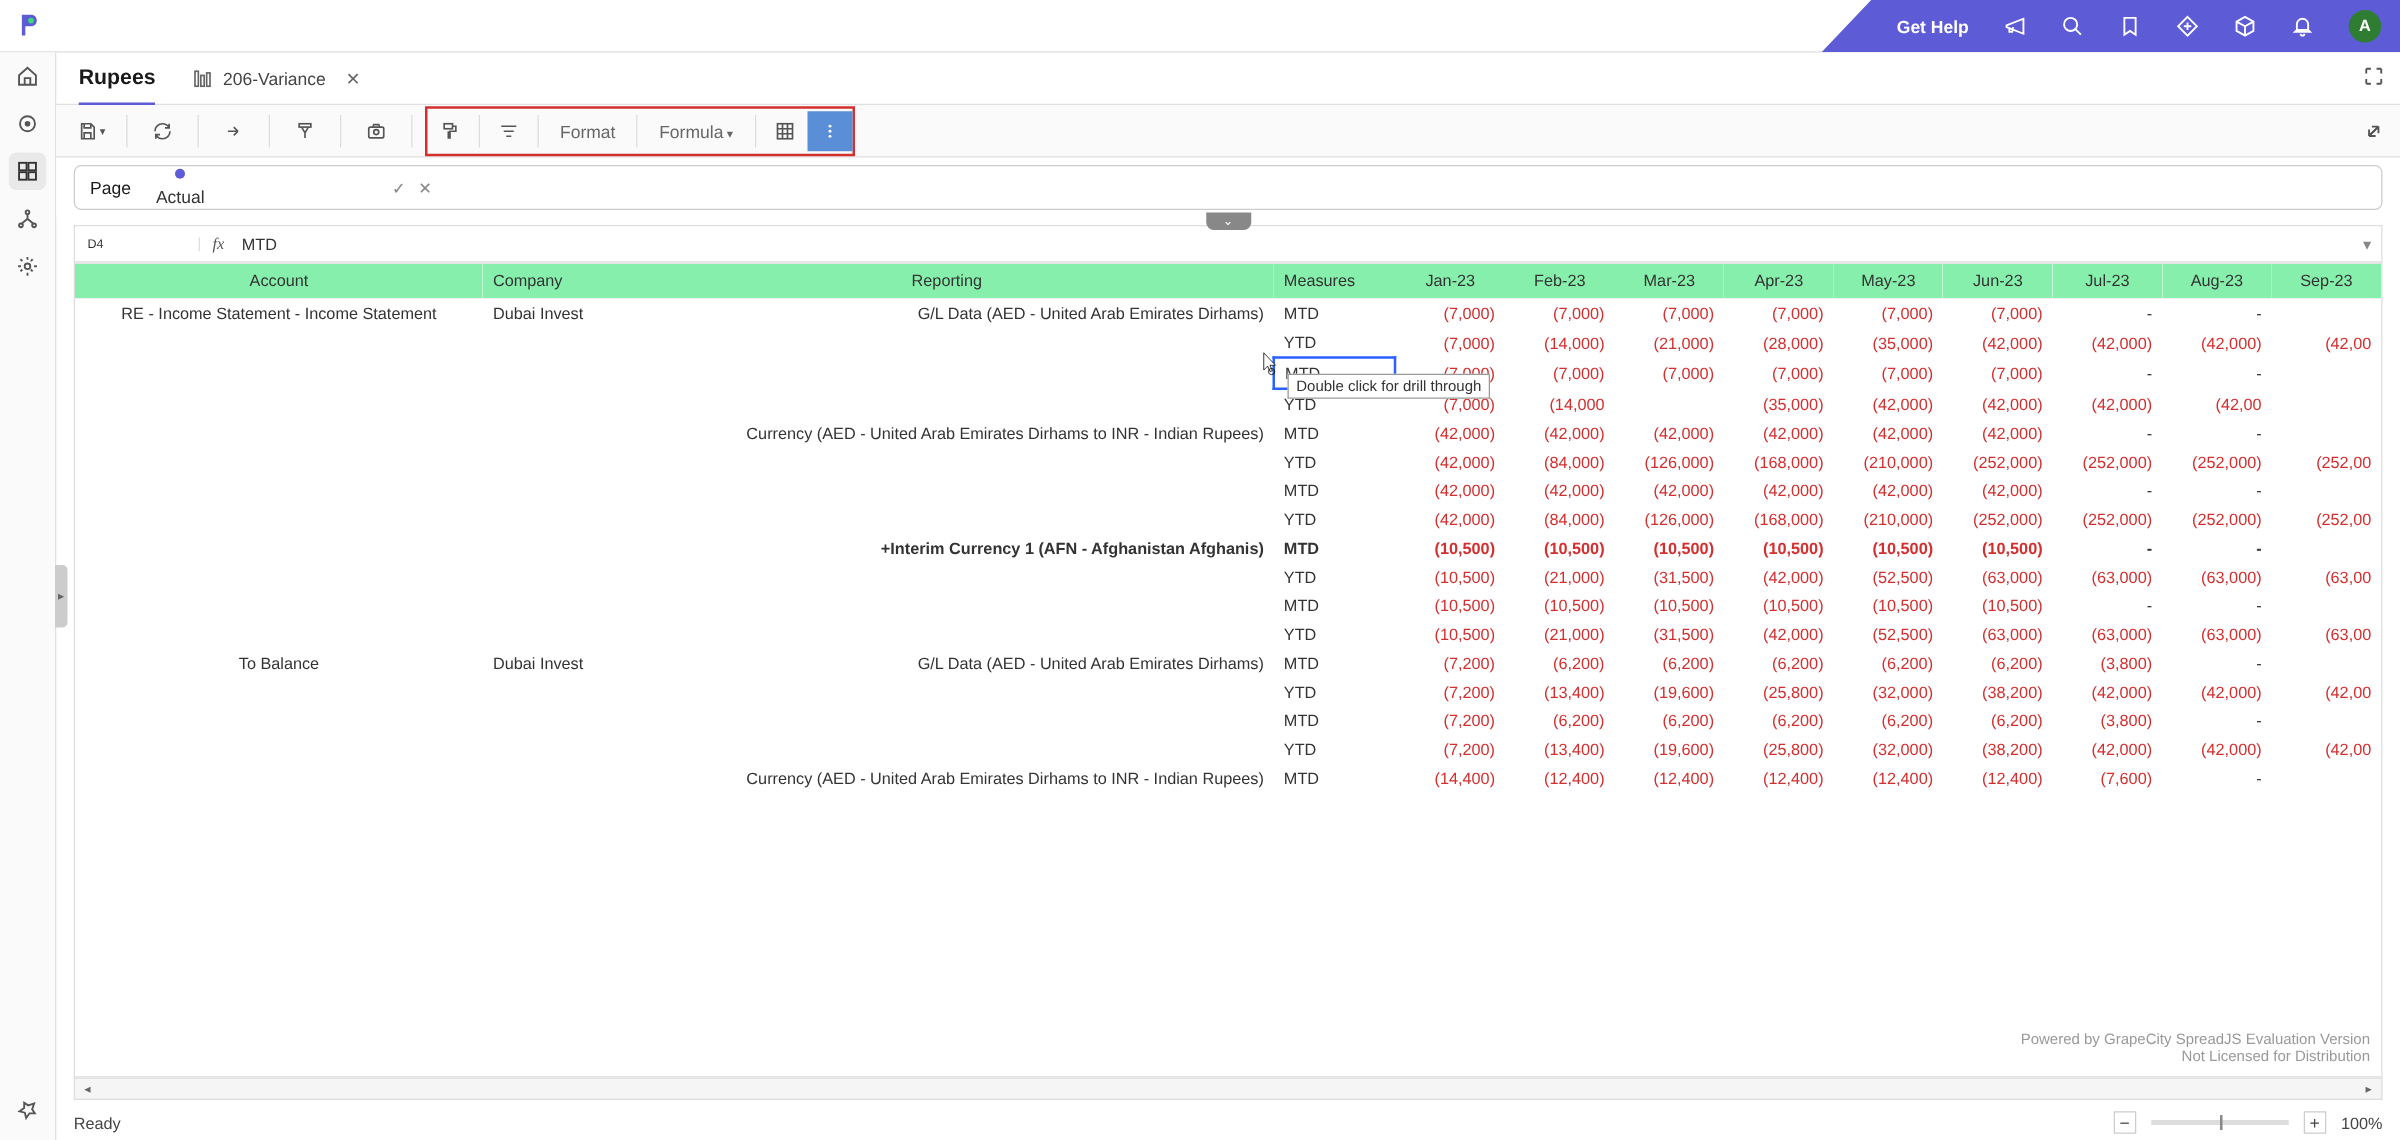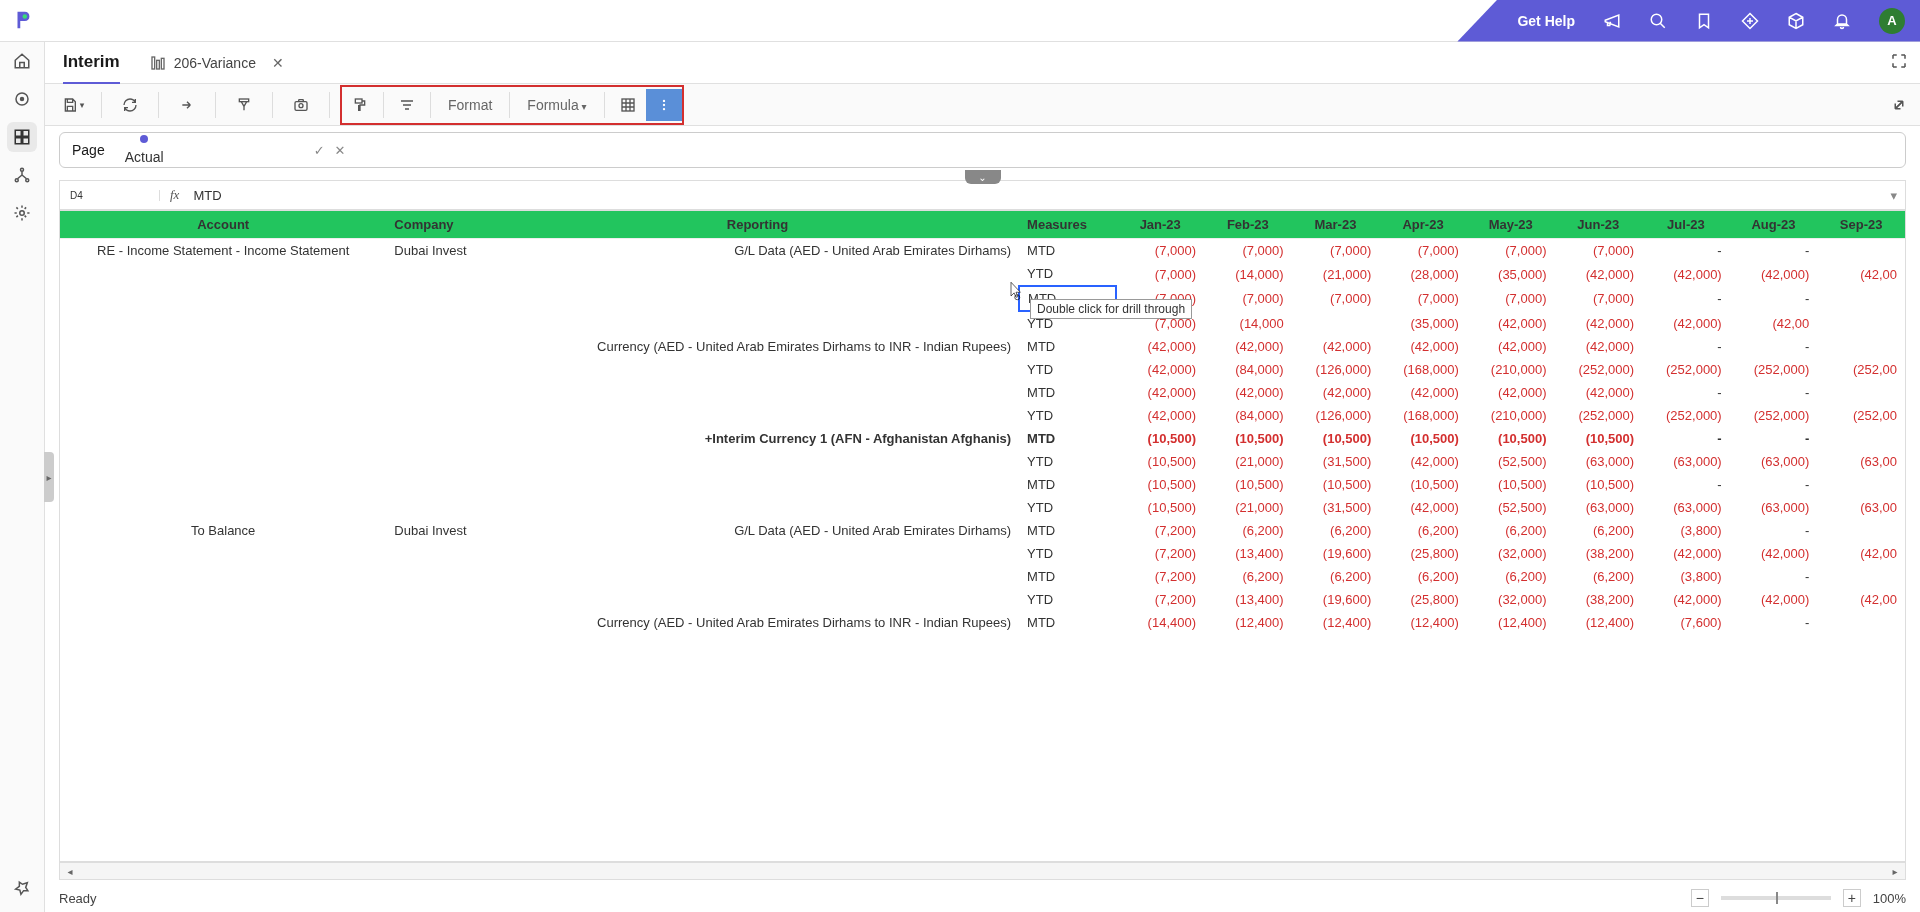--- a/index.html
+++ b/index.html
@@ -48,21 +48,21 @@
 .chevron-drop { position: absolute; left: 50%; transform: translateX(-50%); top: 128px; width: 36px; height: 14px; background: #888; border-radius: 0 0 6px 6px; display: flex; align-items: center; justify-content: center; color: white; font-size: 10px; }
 
 .formula-row { height: 30px; display: flex; align-items: center; border: 1px solid #ddd; margin: 6px 14px 0 14px; }
 .cell-ref { width: 100px; padding: 0 10px; border-right: 1px solid #ddd; font-size: 10px; }
 .fx-label { padding: 0 10px; font-style: italic; font-family: serif; color: #555; }
 .formula-val { flex: 1; padding: 0 4px; }
 .formula-dd { padding: 0 8px; color: #888; }
 
 .grid-container { flex: 1; overflow: auto; margin: 0 14px; border: 1px solid #ddd; position: relative; }
 .grid-table { border-collapse: collapse; width: 100%; font-size: 13px; }
-.grid-table th { font-weight: bold; text-align: center; padding: 6px 8px; background: #22c55e; position: sticky; top: 0; border-bottom: 1px solid #eee; white-space: nowrap; }
+.grid-table th { font-weight: normal; text-align: center; padding: 6px 8px; background: #86efac; position: sticky; top: 0; border-bottom: 1px solid #eee; white-space: nowrap; }
 .grid-table th.left { text-align: left; }
 .grid-table td { padding: 4px 8px; white-space: nowrap; text-align: right; }
 .grid-table td.lt { text-align: left; }
 .neg { color: #d32f2f; }
 .selected-cell { border: 2px solid #2962ff !important; }
 .bold-row td { font-weight: bold; }
 
 .tooltip-box { position: absolute; background: white; border: 1px solid #999; padding: 2px 6px; font-size: 12px; z-index: 100; pointer-events: none; }
 .cursor-img { position: absolute; z-index: 101; pointer-events: none; width: 16px; height: 20px; }
 
@@ -144,21 +144,21 @@
         <path d="M12 2l3 6 5 1-4 4 1 6-5-3-5 3 1-6-4-4 5-1 3-6z" transform="rotate(45 12 12)"></path>
       </svg>
     <div class="sidebar-edge">
         <span style="color:#666;font-size:10px">▸</span>
       </div>
   </div>
 
   <div class="content-area">
 
     <div class="tabs-row">
-      <span class="reports-title">Interim</span>
+      <span class="reports-title">Rupees</span>
       <div class="tab-item">
         <svg width="16" height="16" viewBox="0 0 24 24" fill="none" stroke="#666" stroke-width="2">
             <rect x="3" y="3" width="4" height="18"></rect>
             <rect x="10" y="8" width="4" height="13"></rect>
             <rect x="17" y="5" width="4" height="16"></rect>
           </svg>
         <span>206-Variance</span>
         <span class="tab-close">✕</span>
       </div>
       <svg class="expand-right" width="18" height="18" viewBox="0 0 24 24" fill="none" stroke="currentColor" stroke-width="2">
@@ -537,20 +537,24 @@
             </tr>
           </tbody>
         </table>
       <div class="tooltip-box" id="tt" style="top: 88px; left: 970px;">Double click for drill through</div>
       <svg class="cursor-img" id="cur" viewBox="0 0 24 32" style="top: 70px; left: 948px;">
           <path fill="white" stroke="black" stroke-width="1" d="M4 2l0 22 5-5 3 7 3-1-3-7 7 0z"></path>
           <circle cx="14" cy="26" r="4" fill="none" stroke="black"></circle>
         </svg>
     </div>
 
+    <div class="watermark">
+      <div>Powered by GrapeCity SpreadJS Evaluation Version</div>
+      <div>Not Licensed for Distribution</div>
+    </div>
 
     <div class="hscroll-row">
       <div class="hscroll-arrow" style="left:2px">◂</div>
       <div class="hscroll-arrow" style="right:2px">▸</div>
     </div>
 
     <div class="status-bar">
       <span>Ready</span>
       <div class="status-zoom">
         <div class="zoom-btn">−</div>

